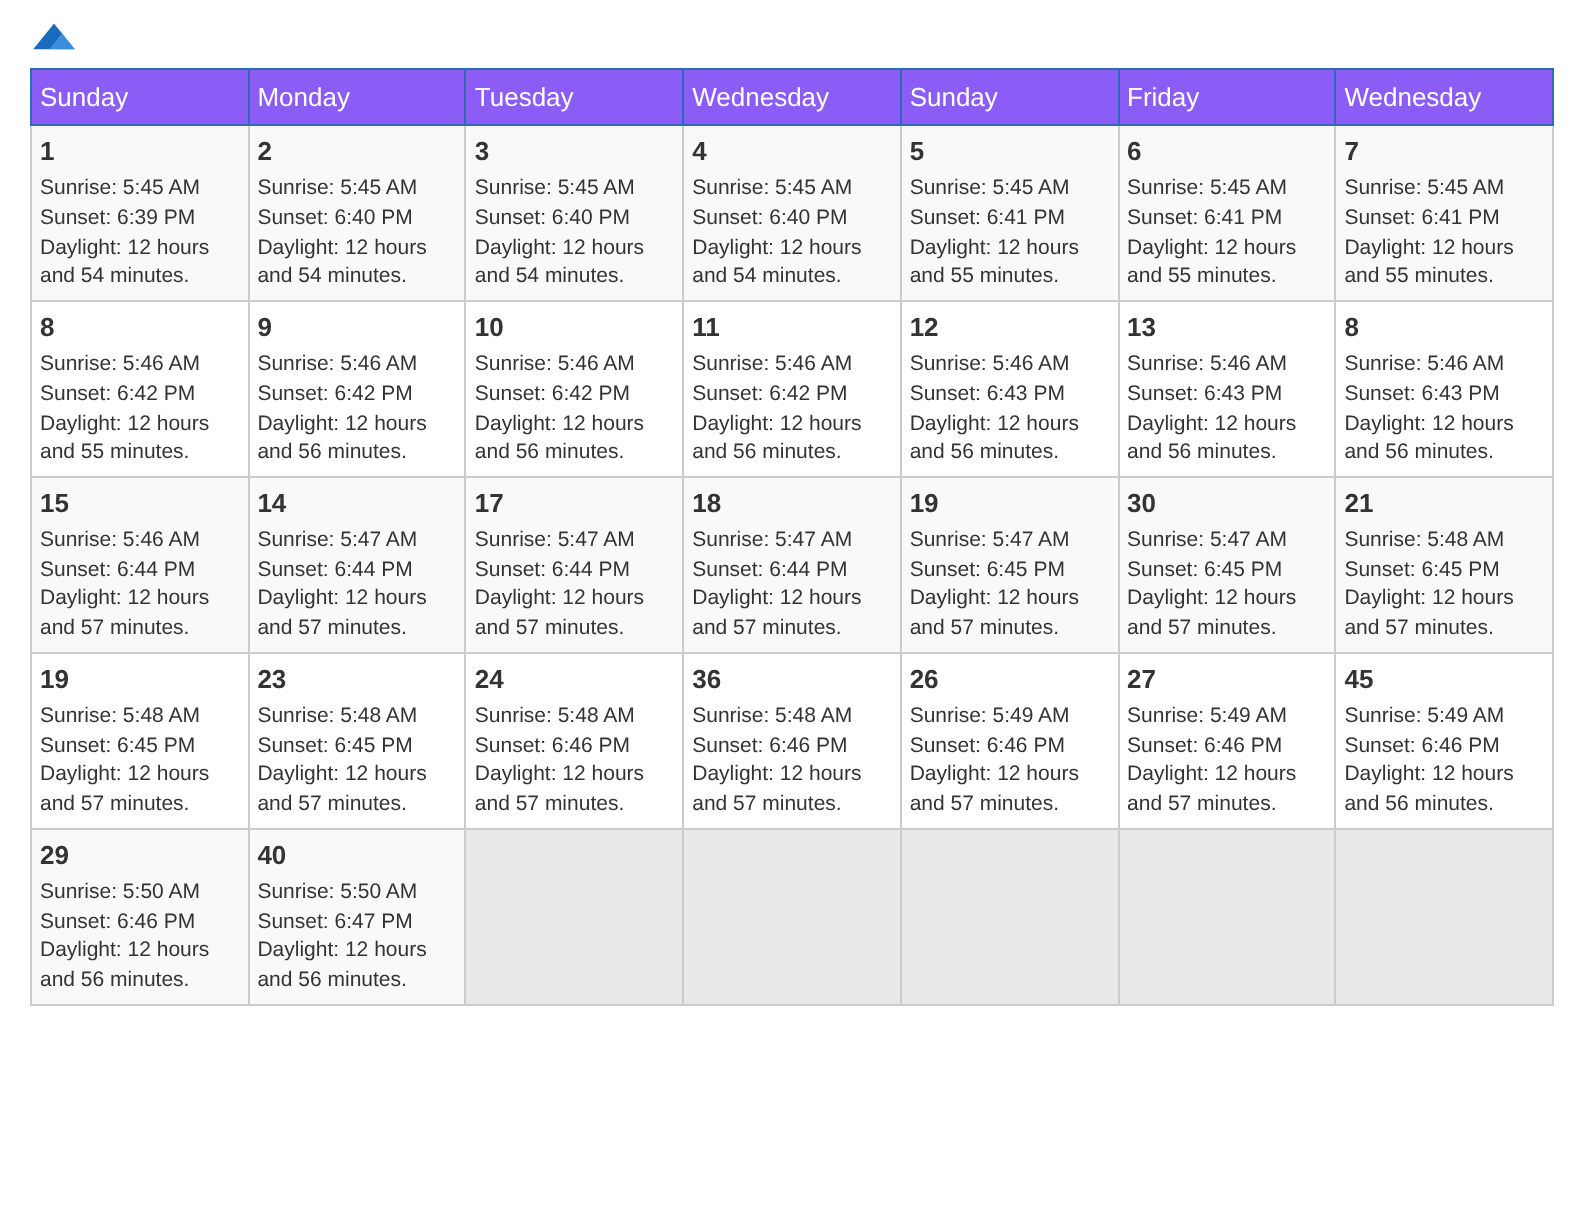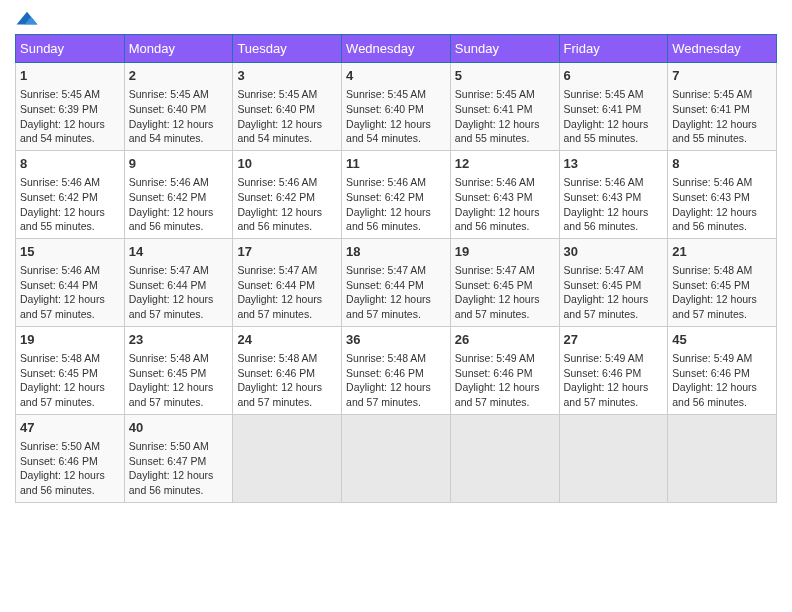--- a/index.html
+++ b/index.html
@@ -318,21 +318,21 @@
         <td>
           <span class="day-num">45</span>
           <div>Sunrise: 5:49 AM</div>
           <div>Sunset: 6:46 PM</div>
           <div>Daylight: 12 hours</div>
           <div>and 56 minutes.</div>
         </td>
       </tr>
       <tr>
         <td>
-          <span class="day-num">47</span>
+          <span class="day-num">29</span>
           <div>Sunrise: 5:50 AM</div>
           <div>Sunset: 6:46 PM</div>
           <div>Daylight: 12 hours</div>
           <div>and 56 minutes.</div>
         </td>
         <td>
           <span class="day-num">40</span>
           <div>Sunrise: 5:50 AM</div>
           <div>Sunset: 6:47 PM</div>
           <div>Daylight: 12 hours</div>

